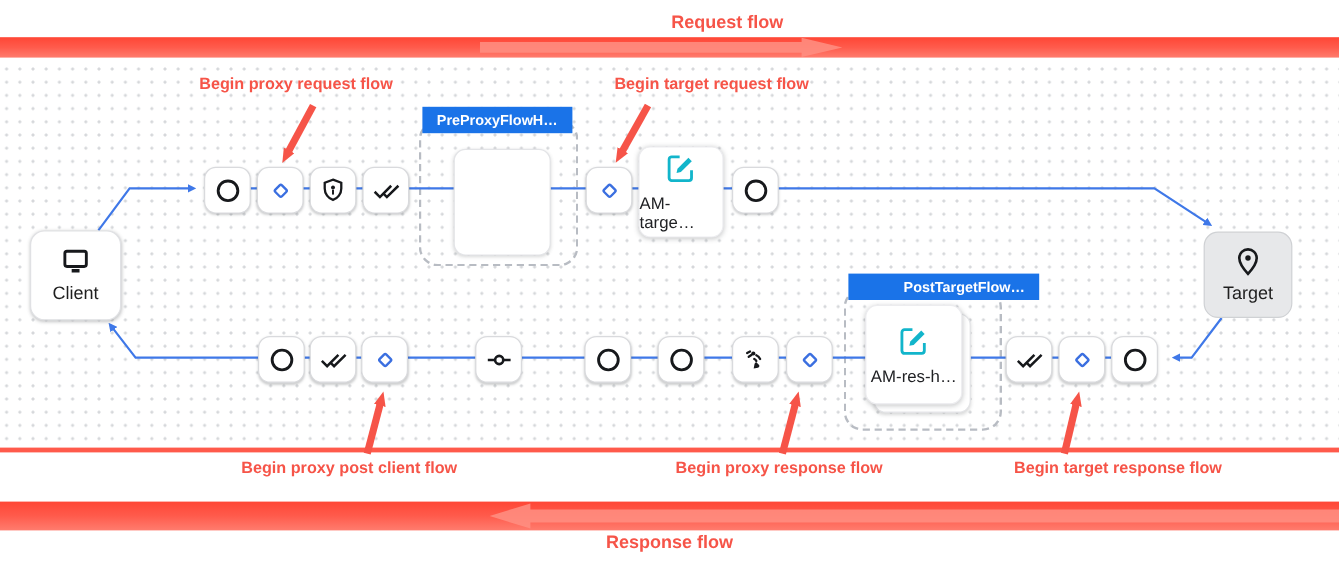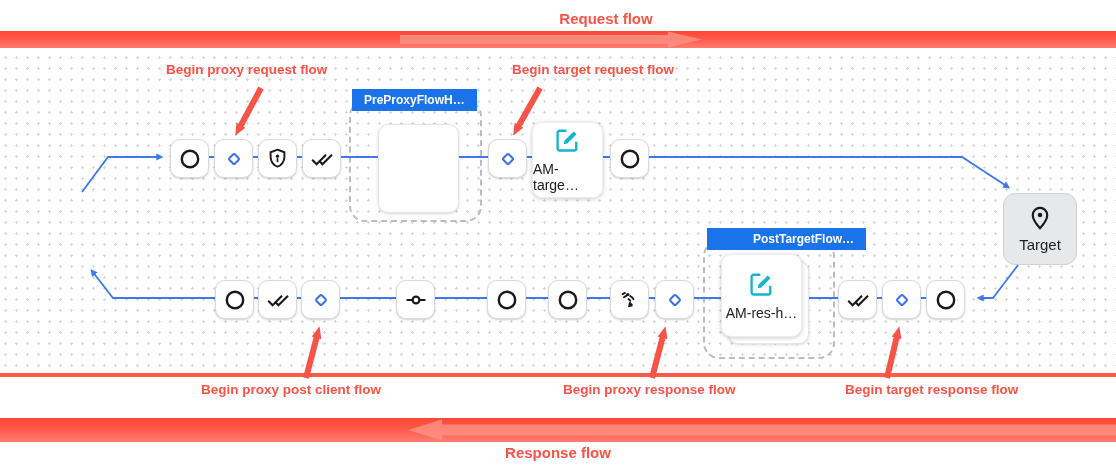--- a/index.html
+++ b/index.html
@@ -196,20 +196,27 @@
     <svg width="20" height="20" viewBox="0 0 20 20">
       <rect x="6.1" y="6.1" width="7.8" height="7.8" rx="1.4" fill="none" stroke="#3b6fe0" stroke-width="2" transform="rotate(45 10 10)"></rect>
       </svg>
   </div>
   <div class="step" style="left:926px;top:280px;">
     <svg width="24" height="24" viewBox="0 0 24 24">
       <circle cx="12" cy="12" r="8.2" fill="none" stroke="#17191c" stroke-width="2.4"></circle>
       </svg>
   </div>
 
+  <div class="endpoint client">
+    <svg width="30" height="24" viewBox="0 0 24 22">
+      <rect x="3.8" y="2.2" width="16.4" height="11.6" rx="1.6" fill="none" stroke="#17191c" stroke-width="2.2"></rect>
+      <path d="M9 18.4h6v-2.6H9z" fill="#17191c"></path>
+      </svg>
+    <span>Client</span>
+  </div>
   <div class="endpoint target">
     <svg width="26" height="26" viewBox="0 0 24 24">
       <path d="M12 2.6c-3.7 0-6.7 3-6.7 6.7 0 5 6.7 12.1 6.7 12.1s6.7-7.1 6.7-12.1c0-3.7-3-6.7-6.7-6.7z" fill="none" stroke="#17191c" stroke-width="2"></path>
       <circle cx="12" cy="9.3" r="2.1" fill="#17191c"></circle>
       </svg>
     <span>Target</span>
   </div>
 
   <div class="rlabel" style="left:512px;top:62px;">Begin target request flow</div>
   <div class="rlabel" style="left:166px;top:62px;">Begin proxy request flow</div>

